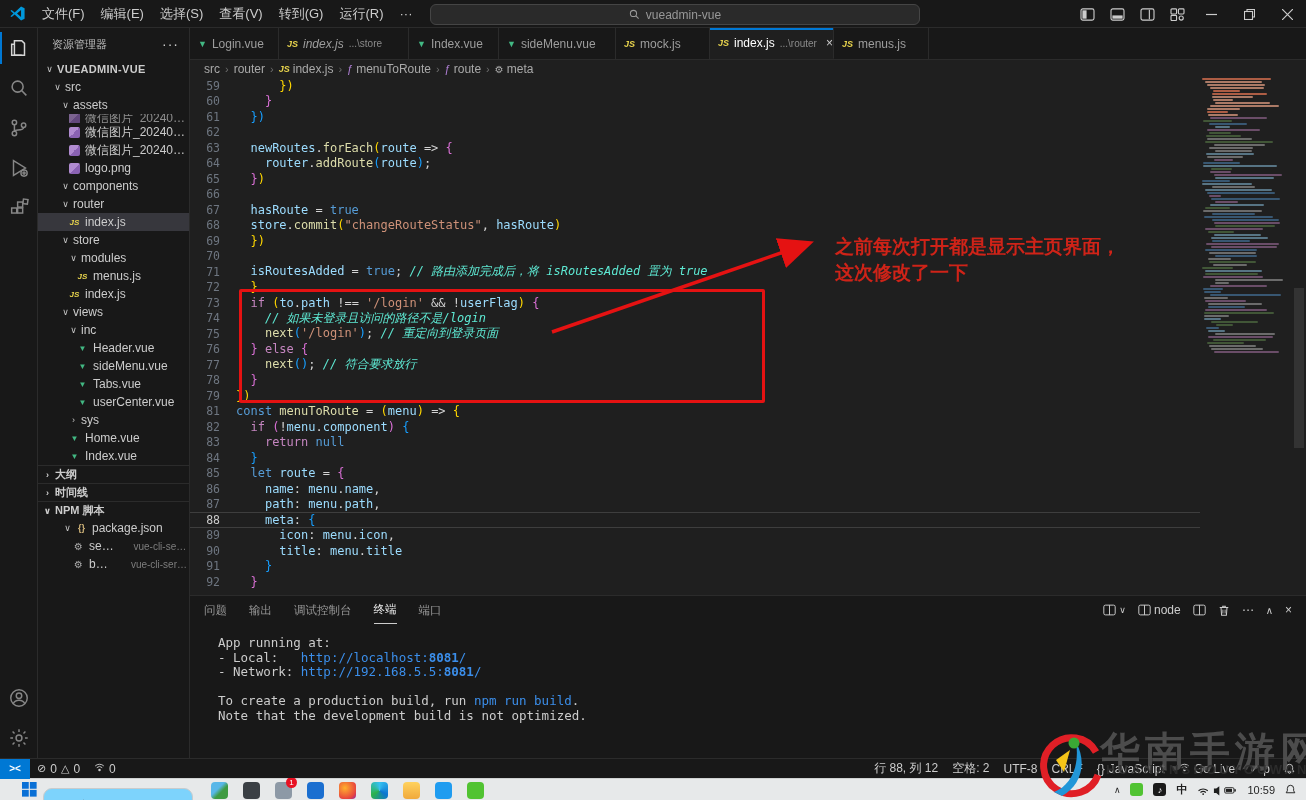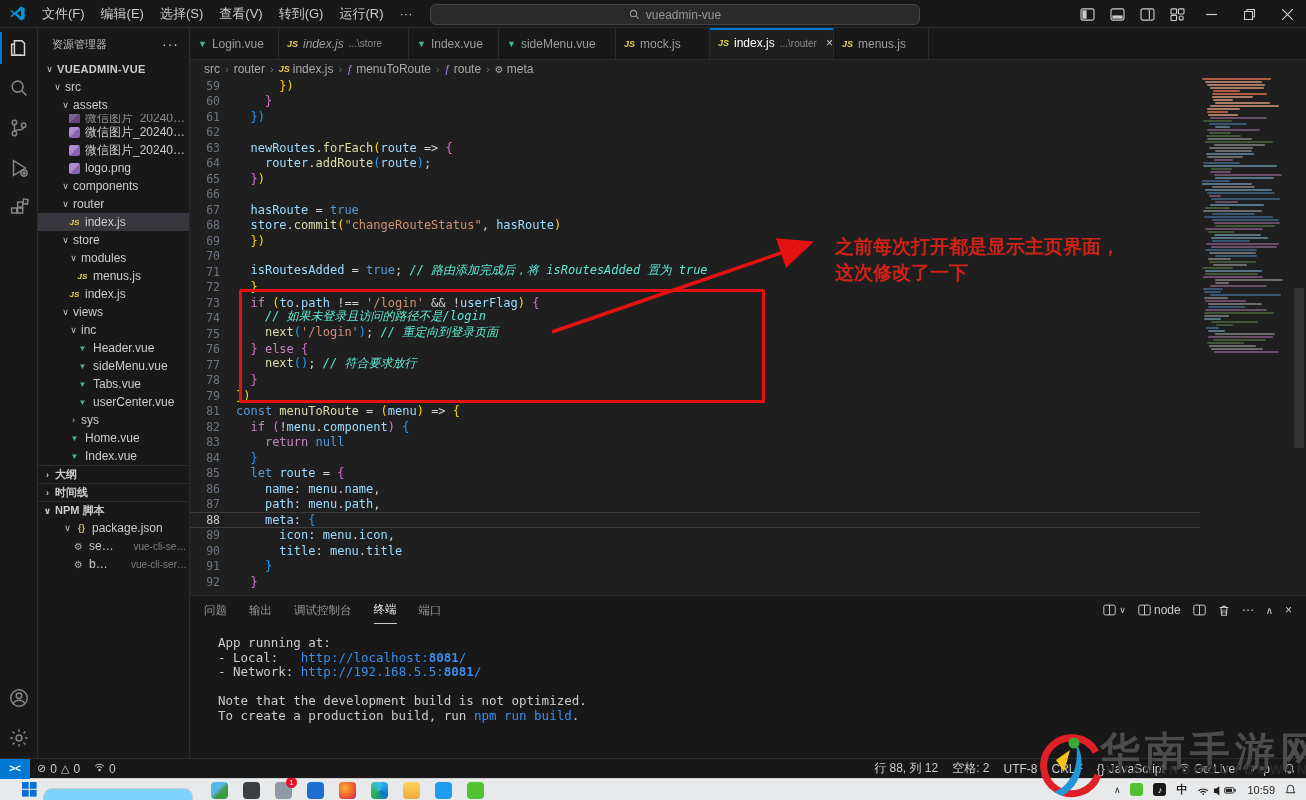--- a/index.html
+++ b/index.html
@@ -65,21 +65,21 @@
   .tab .close { margin-left:4px; color:#cccccc; font-size:12px;}
   .breadcrumb { height:18px; display:flex; align-items:center; gap:3px; padding-left:14px;
     font-size:12px; color:#a9a9a9; background:#1f1f1f; white-space:nowrap;}
   .breadcrumb .sep { color:#6e6e6e; font-size:11px; margin:0 2px;}
   .bc-ic { font-size:9px; }
   .bc-js { color:#e8d44d; font-weight:bold; font-style:italic;}
   .bc-sym { color:#b180d7; font-size:11px;}
   .bc-wrench { color:#a9a9a9; font-size:10px;}
 
   .code { position:relative; height:517px; overflow:hidden; font-family:"DejaVu Sans Mono",monospace; }
-  .cl { height:15.5px; display:flex; align-items:flex-end; margin-right:106px; border-top:1px solid transparent; border-bottom:1px solid transparent;}
+  .cl { height:15.5px; display:flex; align-items:center; margin-right:106px; border-top:1px solid transparent; border-bottom:1px solid transparent;}
   .cl .ln { flex:none; width:46px; padding-right:16px; text-align:right; color:#6e7681; font-size:11.5px;}
   .cl .ct { white-space:pre; font-size:12px; color:#d4d4d4;}
   .cl.active { border-color:rgba(255,255,255,.14); }
   .cl.active .ln { color:#cccccc; }
   .tk-pl{color:#d4d4d4}.tk-kw{color:#569cd6}.tk-ct{color:#c586c0}.tk-fn{color:#dcdcaa}
   .tk-vr{color:#9cdcfe}.tk-st{color:#ce9178}.tk-cm{color:#5eead4;font-style:italic}
   .tk-b1{color:#ffd700}.tk-b2{color:#da70d6}.tk-b3{color:#179fff}
 
   .minimap { position:absolute; left:1010px; top:0; width:92px; height:300px; overflow:hidden;}
   .mm-line { height:2px; margin-bottom:1px; border-radius:1px;}
@@ -743,22 +743,22 @@
         </span>
       <span>⋯</span>
       <span style="font-size:10px">∧</span>
       <span>×</span>
     </div>
     <div class="terminal" id="terminal">
         <div style="white-space: pre;"><span>App running at:</span></div>
         <div style="white-space: pre;"><span>- Local:   </span><span class="t-lnk">http://localhost:</span><span class="t-lnkb">8081</span><span class="t-lnk">/</span></div>
         <div style="white-space: pre;"><span>- Network: </span><span class="t-lnk">http://192.168.5.5:</span><span class="t-lnkb">8081</span><span class="t-lnk">/</span></div>
         <div style="white-space: pre;">&nbsp;</div>
+        <div style="white-space: pre;"><span>To create a production build, run </span><span class="t-lnk">npm run build</span><span>.</span></div>
         <div style="white-space: pre;"><span>Note that the development build is not optimized.</span></div>
-        <div style="white-space: pre;"><span>To create a production build, run </span><span class="t-lnk">npm run build</span><span>.</span></div>
       </div>
   </div>
 
   <div class="statusbar">
     <div class="sb-remote">&gt;&lt;</div>
     <div class="st-left">
       <span class="st-item">
         <span style="font-size:11px">⊘</span>
           <span>0</span>
         <span style="font-size:11px">△</span>

